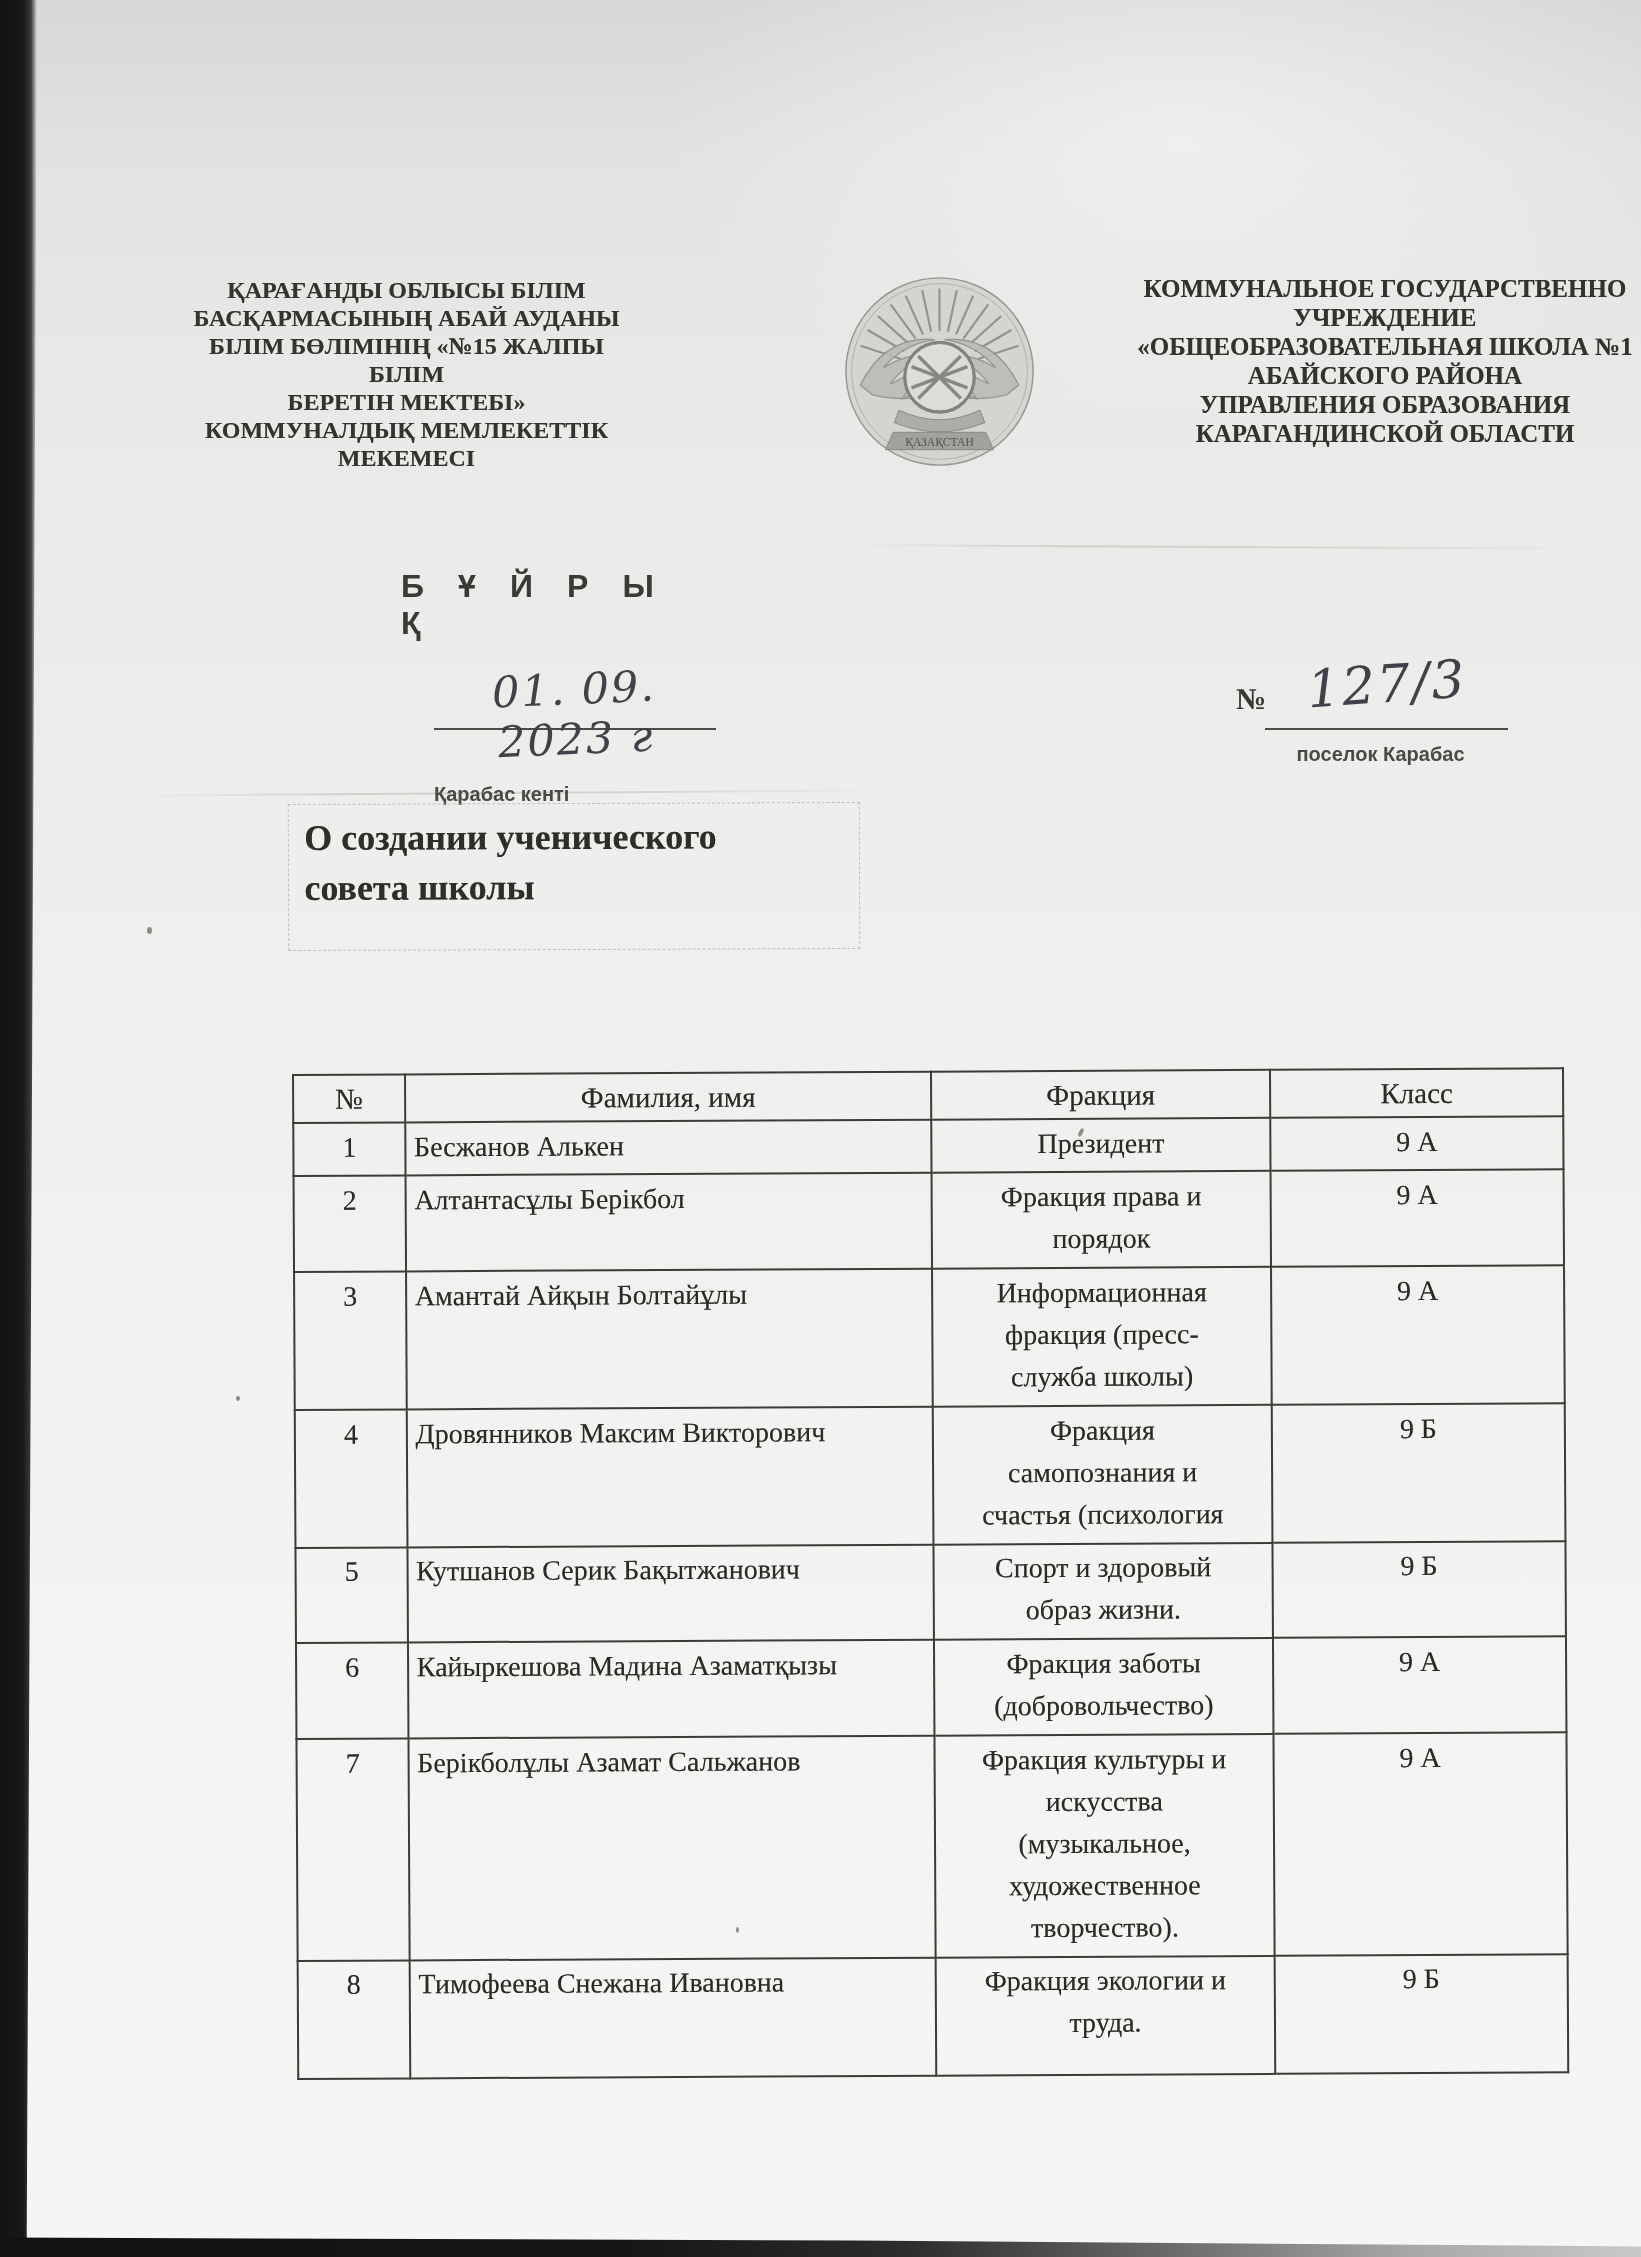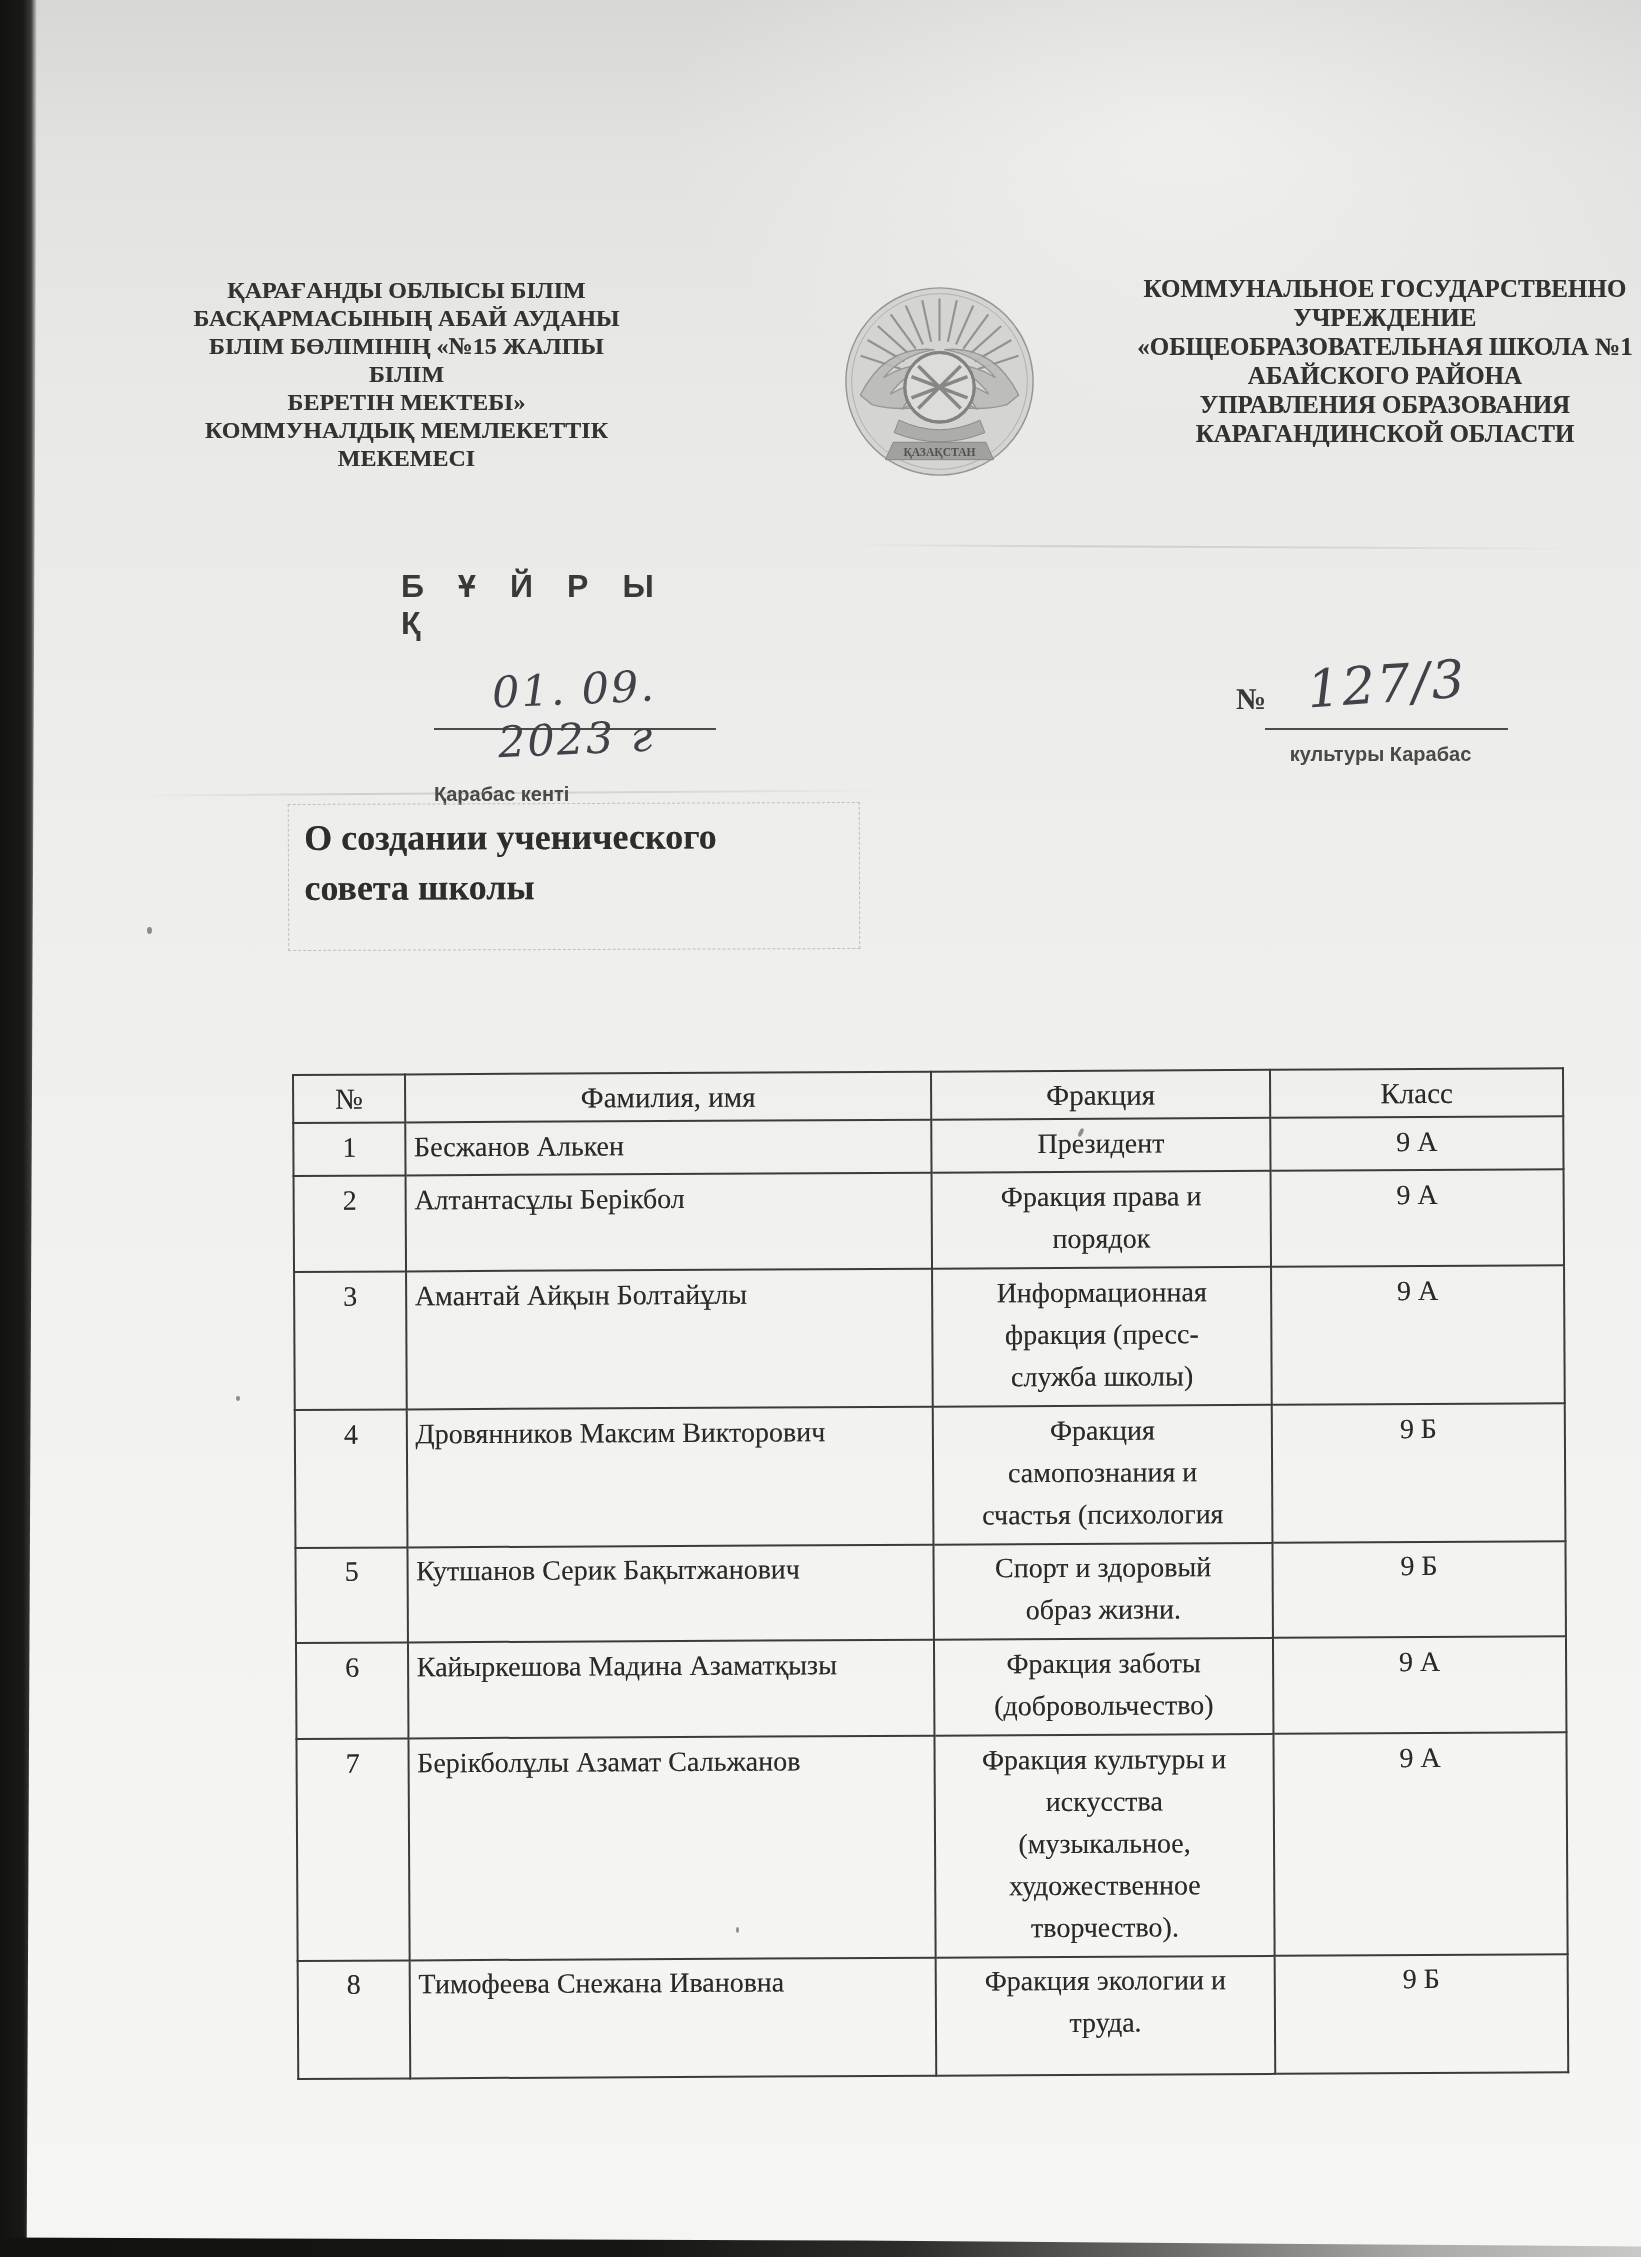--- a/index.html
+++ b/index.html
@@ -23,21 +23,21 @@
   .crease{position:absolute;height:1.9px;background:linear-gradient(90deg,rgba(170,170,166,0),#cfcfcc 30%,#d6d6d3 70%,rgba(170,170,166,0));}
   .speck{position:absolute;background:#8d8d88;border-radius:50%;}
 
   
   .org{position:absolute;font-weight:bold;text-align:center;white-space:pre-line;
        text-shadow:0 0 0.6px rgba(45,45,40,.55);}
   .org-left{left:190px;top:276px;width:433px;font-size:24px;line-height:28px;color:#34332f;}
   .org-right{left:1112px;top:274px;width:546px;font-size:25px;line-height:29px;color:#33322e;}
 
   
-  .emblem{position:absolute;left:843px;top:285px;width:193px;height:193px;font-weight:bold;}
+  .emblem{position:absolute;left:843px;top:275px;width:193px;height:193px;}
   .emblem svg{filter:blur(0.5px);opacity:.92;}
 
   
   .title-kk{position:absolute;left:401px;top:568px;width:309px;text-align:left;
     font-family:"Liberation Sans","DejaVu Sans",sans-serif;font-weight:bold;
     font-size:32px;letter-spacing:12.6px;color:#3a3936;}
   .title-ru{position:absolute;left:1218px;top:563px;width:290px;text-align:center;
     font-family:"Liberation Sans","DejaVu Sans",sans-serif;font-weight:bold;
     font-size:40px;letter-spacing:12.6px;color:#363532;}
 
@@ -149,21 +149,21 @@
 
   <div class="date-block">
     <span class="hand">01. 09. 2023 г</span>
   </div>
   <div class="place-kk">Қарабас кенті</div>
 
   <div class="num-sign">№</div>
   <div class="num-line">
     <span class="hand">127/3</span>
   </div>
-  <div class="place-ru">культуры Карабас</div>
+  <div class="place-ru">поселок Карабас</div>
 
   <div class="subject-frame">
     <div class="subject-text">О создании ученического
 совета школы</div>
   </div>
 
 
   <div class="tbl-wrap">
     <table class="council">
       <colgroup>

